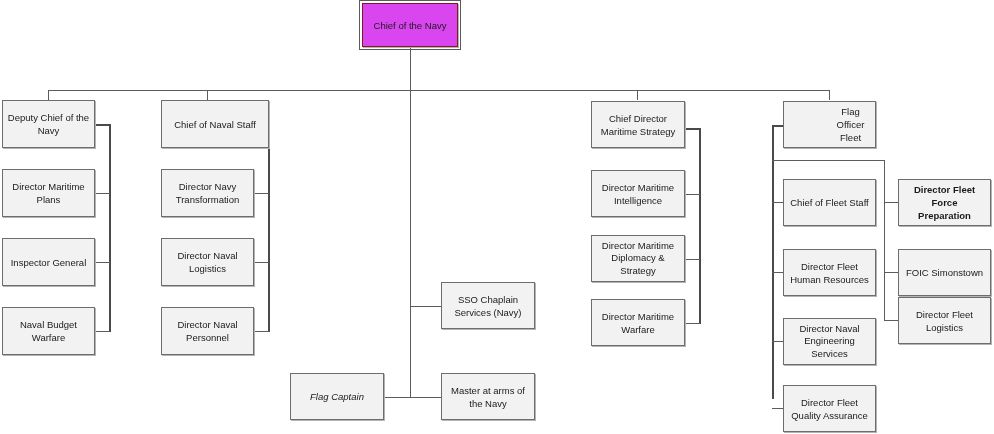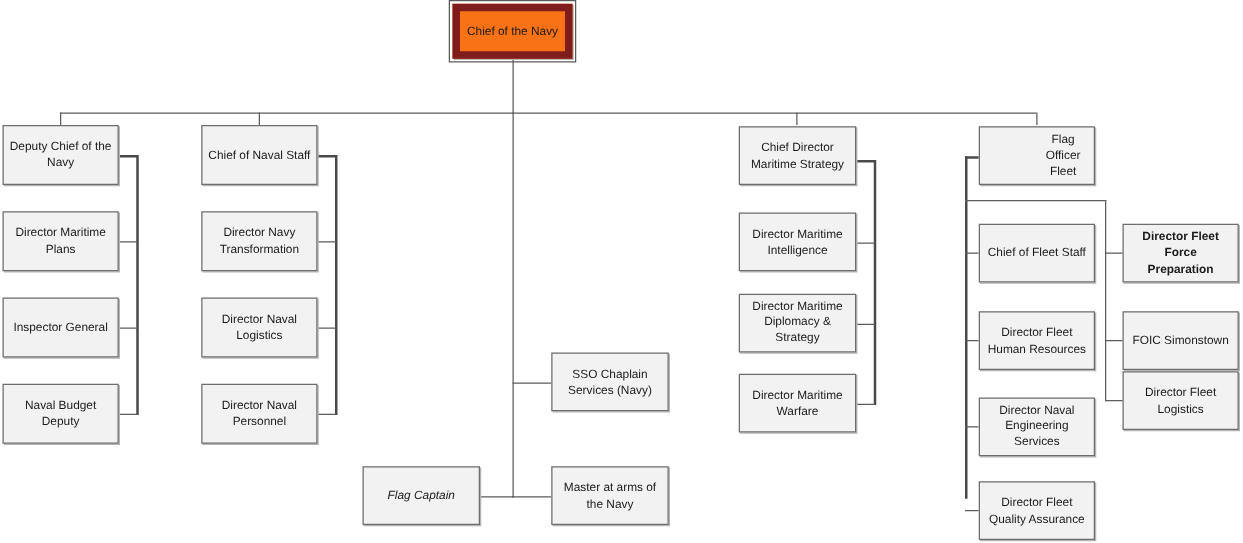--- a/index.html
+++ b/index.html
@@ -25,24 +25,24 @@
     align-items: center;
     justify-content: center;
     text-align: center;
     font-size: 9.5px;
     line-height: 13px;
     color: #1a1a1a;
     padding: 0 2px;
     z-index: 5;
   }
   .node.root {
-    border: 6px solid #7f1d1d;
+    border: 1px solid #7f1d1d;
     outline: 1px solid #5a5a5a;
     outline-offset: 2px;
-    background: #f97316;
+    background: #d946ef;
   }
   .node .lbl {
     display: block;
     width: 100%;
     white-space: pre-line;
   }
   .node.overflow .lbl {
     white-space: pre-line;
     line-height: 12.5px;
   }
@@ -117,24 +117,24 @@
   </div>
   <div class="node" style="left:2px; top:169px; width:93px; height:48px;">
     <span class="lbl">Director Maritime
 Plans</span>
   </div>
   <div class="node" style="left:2px; top:238px; width:93px; height:48px;justify-content:flex-end;">
     <span class="lbl">Inspector General</span>
   </div>
   <div class="node" style="left:2px; top:307px; width:93px; height:48px;">
     <span class="lbl">Naval Budget
-Deputy</span>
-  </div>
-
-  <div class="node" style="left:161px; top:100px; width:93px; height:48px;">
+Warfare</span>
+  </div>
+
+  <div class="node" style="left:161px; top:100px; width:108px; height:48px;">
     <span class="lbl">Chief of Naval Staff</span>
   </div>
   <div class="node" style="left:161px; top:169px; width:93px; height:48px;">
     <span class="lbl">Director Navy
 Transformation</span>
   </div>
   <div class="node" style="left:161px; top:238px; width:93px; height:48px;">
     <span class="lbl">Director Naval
 Logistics</span>
   </div>

